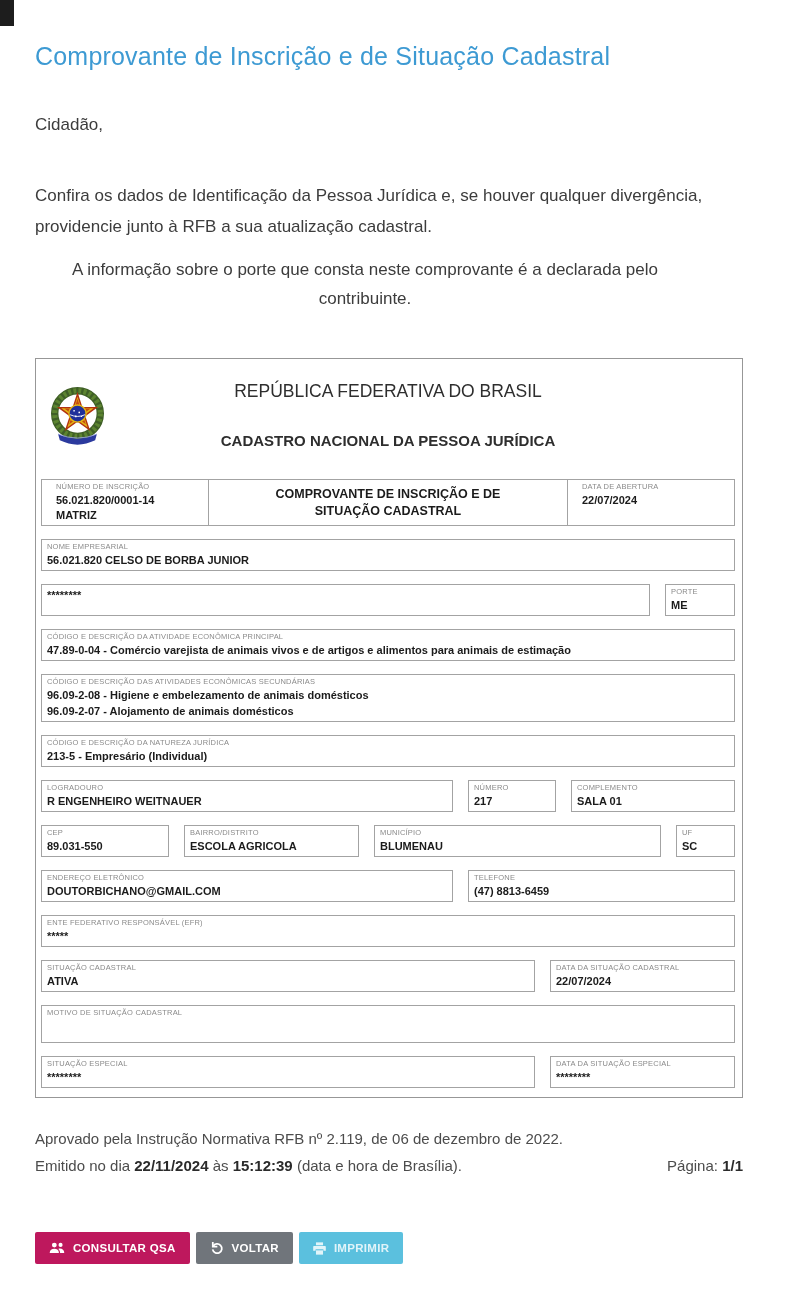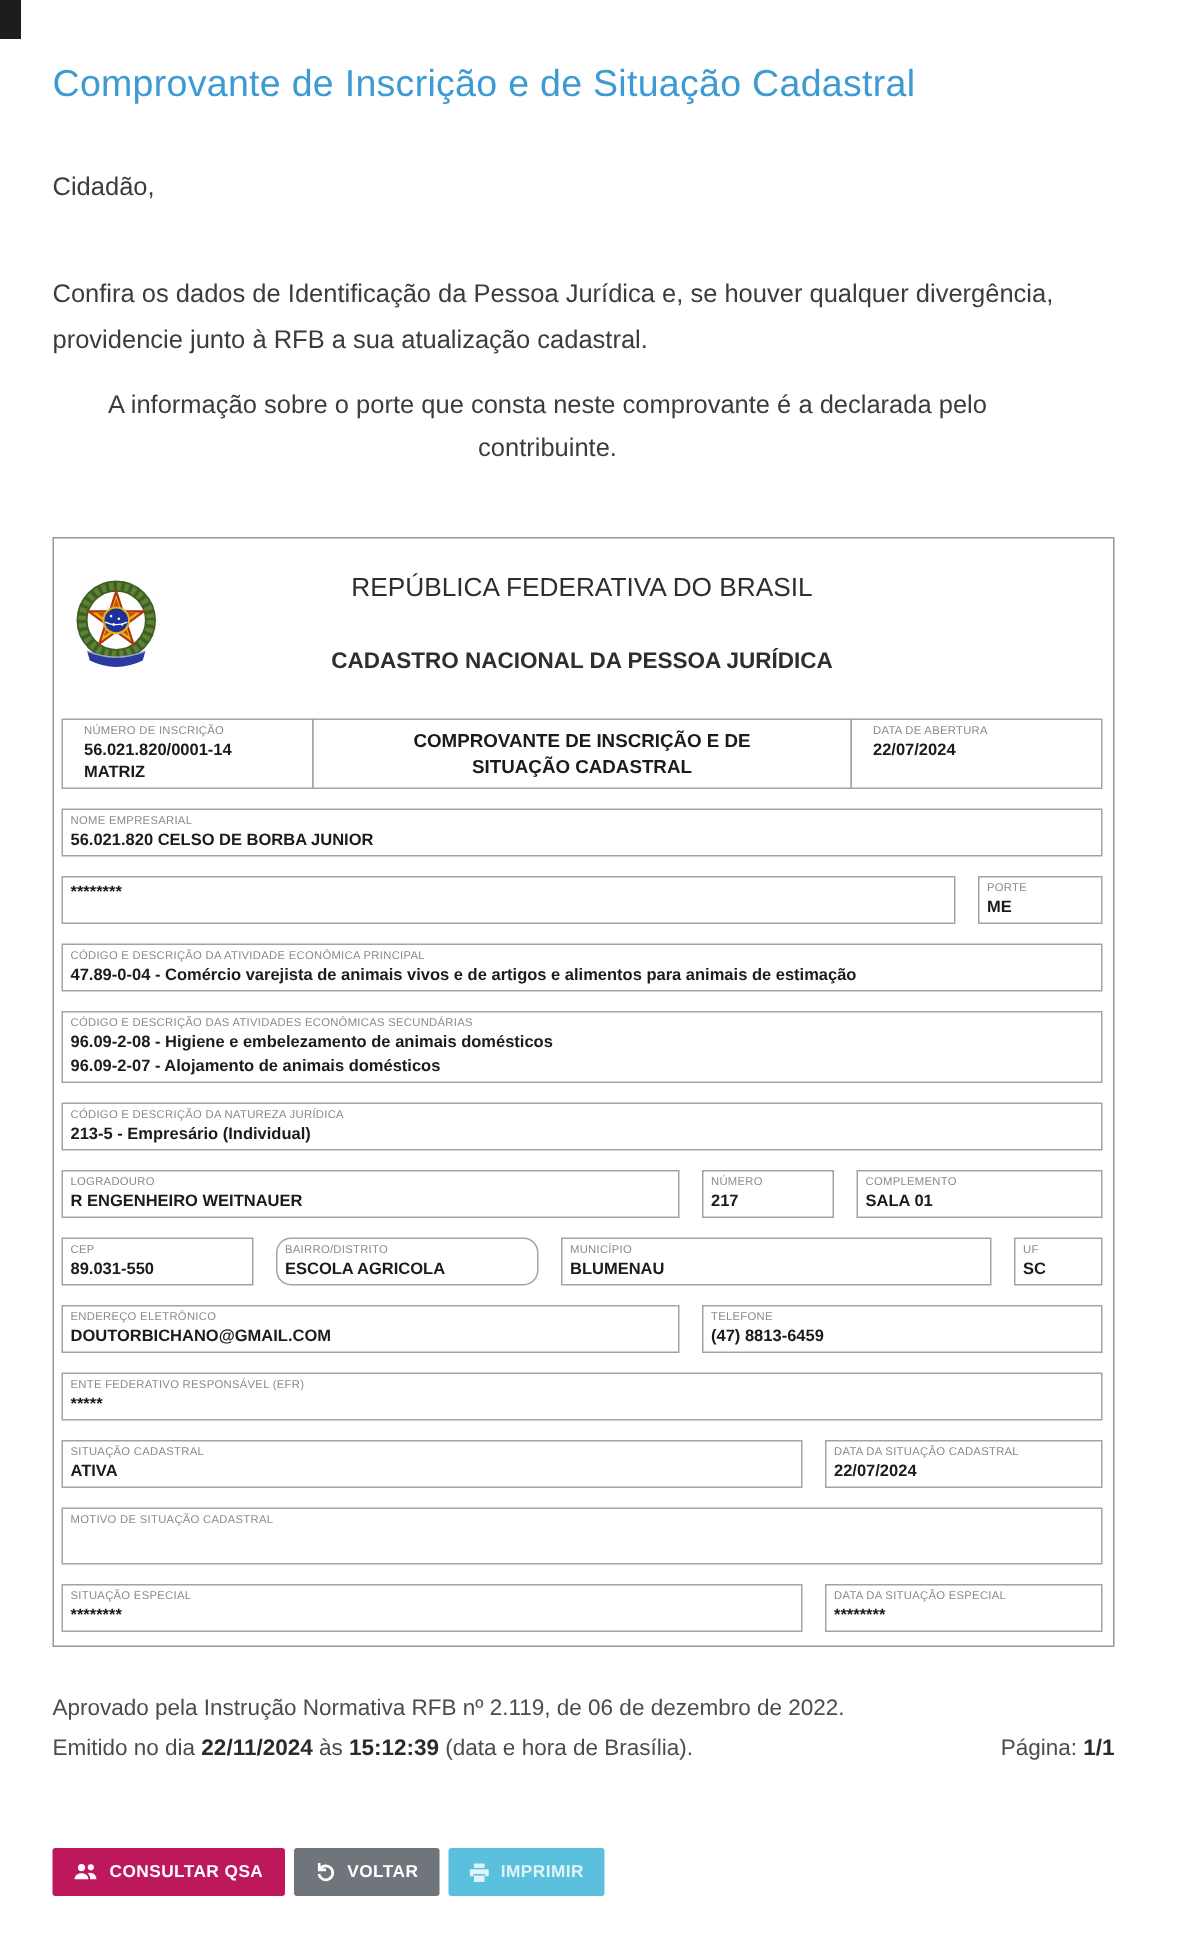--- a/index.html
+++ b/index.html
@@ -32,23 +32,23 @@
 
   
   .row-joined { display:flex; margin-top:0; }
   .cell { border:1px solid #a3a3a3; padding:2px 14px 3px; }
   .cell + .cell { margin-left:-1px; }
   .cell-mid { flex:1 1 auto; display:flex; align-items:center; justify-content:center; text-align:center;
               font-size:12.5px; font-weight:bold; color:#1b1b1b; line-height:1.35; padding:4px 34px; }
   .w168 { width:168px; flex:none; }
   .w350 { width:412px; flex:none; }
   .w128 { width:128px; flex:none; }
-  .w175 { width:175px; flex:none;border-radius:10px; }
+  .w175 { width:175px; flex:none; }
   .w185 { width:185px; flex:none; }
-  .w70  { width:83px;  flex:none; }
+  .w70  { width:70px;  flex:none; }
   .w66  { width:88px;  flex:none; }
   .w59  { width:59px;  flex:none; }
   .minh-motivo { min-height:38px; }
 
   
   .approval { margin-top:32px; font-size:15px; color:#4c4c4c; }
   .emitted-row { margin-top:10px; display:flex; justify-content:space-between; align-items:baseline; font-size:15px; color:#4c4c4c; }
   .bold-dark { font-weight:bold; color:#2b2b2b; }
 
   .btn-row { margin-top:58px; display:flex; gap:6px; }

